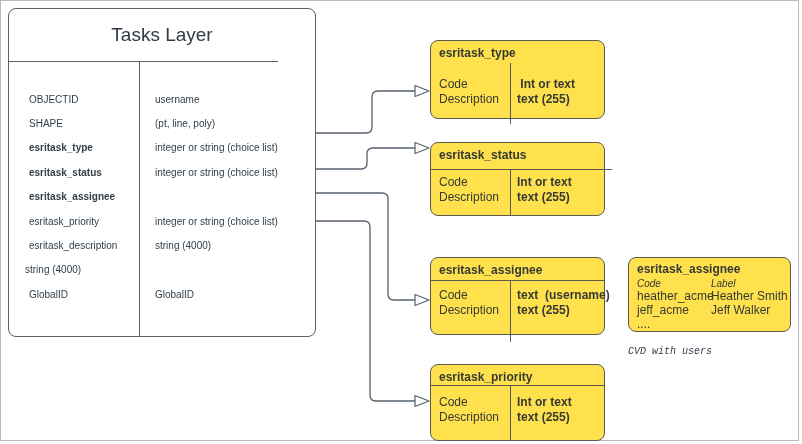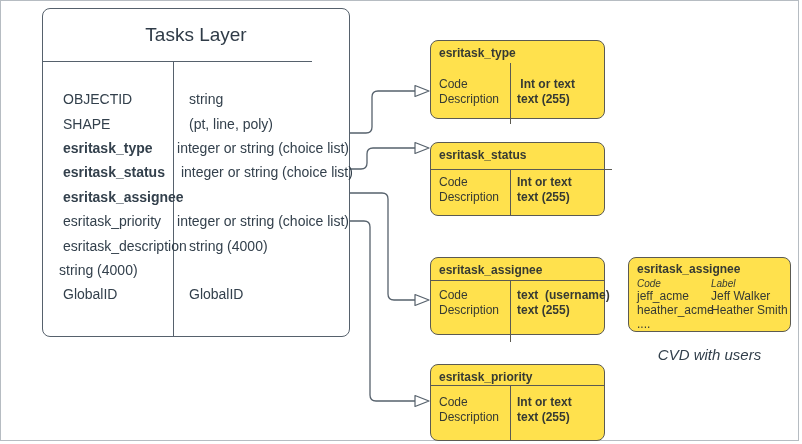--- a/index.html
+++ b/index.html
@@ -5,31 +5,31 @@
   html,body{margin:0;padding:0;}
   body{
     width:802px;height:444px;position:relative;background:#ffffff;
     font-family:"Liberation Sans", sans-serif;color:#33404c;overflow:hidden;
   }
   .frame{position:absolute;left:0;top:0;width:797px;height:439px;border:1px solid #b6bcc2;}
 
   
   .tasks-box{
     position:absolute;left:8px;top:8px;width:306px;height:327px;
-    background:#fff;border:1px solid #56616c;border-radius:8px;margin-left:34px;
+    background:#fff;border:1px solid #56616c;border-radius:8px;
   }
   .tasks-title{
     position:absolute;top:0;left:0;right:0;height:52px;
     display:flex;align-items:center;justify-content:center;
     font-size:19px;color:#2f3b47;
   }
   .tasks-hdiv{position:absolute;top:52px;left:-1px;width:270px;height:1px;background:#56616c;}
   .tasks-vdiv{position:absolute;top:52px;left:130px;width:1px;bottom:0;background:#56616c;}
   .tasks-rows{position:absolute;top:78px;left:0;right:0;}
-  .trow{height:24.4px;display:flex;align-items:center;font-size:14px;}
+  .trow{height:24.4px;display:flex;align-items:center;font-size:10px;}
   .trow .fname{width:130px;padding-left:20px;box-sizing:border-box;white-space:nowrap;}
   .trow .ftype{padding-left:16px;white-space:nowrap;}
   .trow.bold .fname{font-weight:bold;}
 
   
   .dbox{
     position:absolute;left:430px;width:175px;background:#FFE14D;
     border:1px solid #5b5a52;border-radius:8px;box-sizing:border-box;
     font-size:12px;color:#363a33;
   }
@@ -66,22 +66,22 @@
     color:#363a33;
   }
   .cvd-title{position:absolute;top:4px;left:8px;font-size:12px;font-weight:bold;white-space:nowrap;}
   .cvd-colheads{position:absolute;top:20px;left:8px;right:4px;display:flex;font-size:10px;font-style:italic;}
   .cvd-colheads .ch1{width:74px;}
   .cvd-rows{position:absolute;top:31px;left:8px;right:2px;font-size:12px;line-height:14px;}
   .cvd-row{display:flex;white-space:nowrap;}
   .cvd-row .c1{width:74px;}
   .cvd-ellipsis{position:absolute;top:59px;left:8px;font-size:12px;}
   .cvd-caption{
-    position:absolute;left:628px;top:346px;width:163px;text-align:center;
-    font-size:15px;font-style:italic;color:#33404c;
+    position:absolute;left:628px;top:346px;width:163px;
+    font-size:10px;font-style:italic;color:#33404c;font-family:Liberation Mono, monospace;
   }
 
   
   svg.wires{position:absolute;left:0;top:0;width:802px;height:444px;pointer-events:none;}
   svg.wires path.wire{fill:none;stroke:#56616c;stroke-width:1.3;}
   svg.wires path.arrow{fill:#ffffff;stroke:#56616c;stroke-width:1.2;stroke-linejoin:round;}
 </style>
 </head>
 <body>
 
@@ -98,21 +98,21 @@
   <path class="arrow" d="M415,395.5 L429,401 L415,406.5 Z"></path>
 </svg>
 
 <div class="tasks-box">
   <div class="tasks-title">Tasks Layer</div>
   <div class="tasks-hdiv"></div>
   <div class="tasks-vdiv"></div>
   <div class="tasks-rows">
     <div class="trow">
         <span class="fname">OBJECTID</span>
-        <span class="ftype">string</span>
+        <span class="ftype">username</span>
       </div>
     <div class="trow">
         <span class="fname">SHAPE</span>
         <span class="ftype">(pt, line, poly)</span>
       </div>
     <div class="trow bold">
         <span class="fname">esritask_type</span>
         <span class="ftype">integer or string (choice list)</span>
       </div>
     <div class="trow bold">
@@ -172,23 +172,23 @@
 </div>
 
 <div class="cvd-box">
   <div class="cvd-title">esritask_assignee</div>
   <div class="cvd-colheads">
     <span class="ch1">Code</span>
     <span class="ch2">Label</span>
   </div>
   <div class="cvd-rows">
     <div class="cvd-row">
+        <span class="c1">heather_acme</span>
+        <span class="c2">Heather Smith</span>
+      </div>
+    <div class="cvd-row">
         <span class="c1">jeff_acme</span>
         <span class="c2">Jeff Walker</span>
-      </div>
-    <div class="cvd-row">
-        <span class="c1">heather_acme</span>
-        <span class="c2">Heather Smith</span>
       </div>
   </div>
   <div class="cvd-ellipsis">....</div>
 </div>
 <div class="cvd-caption">CVD with users</div>
 
 </body></html>

